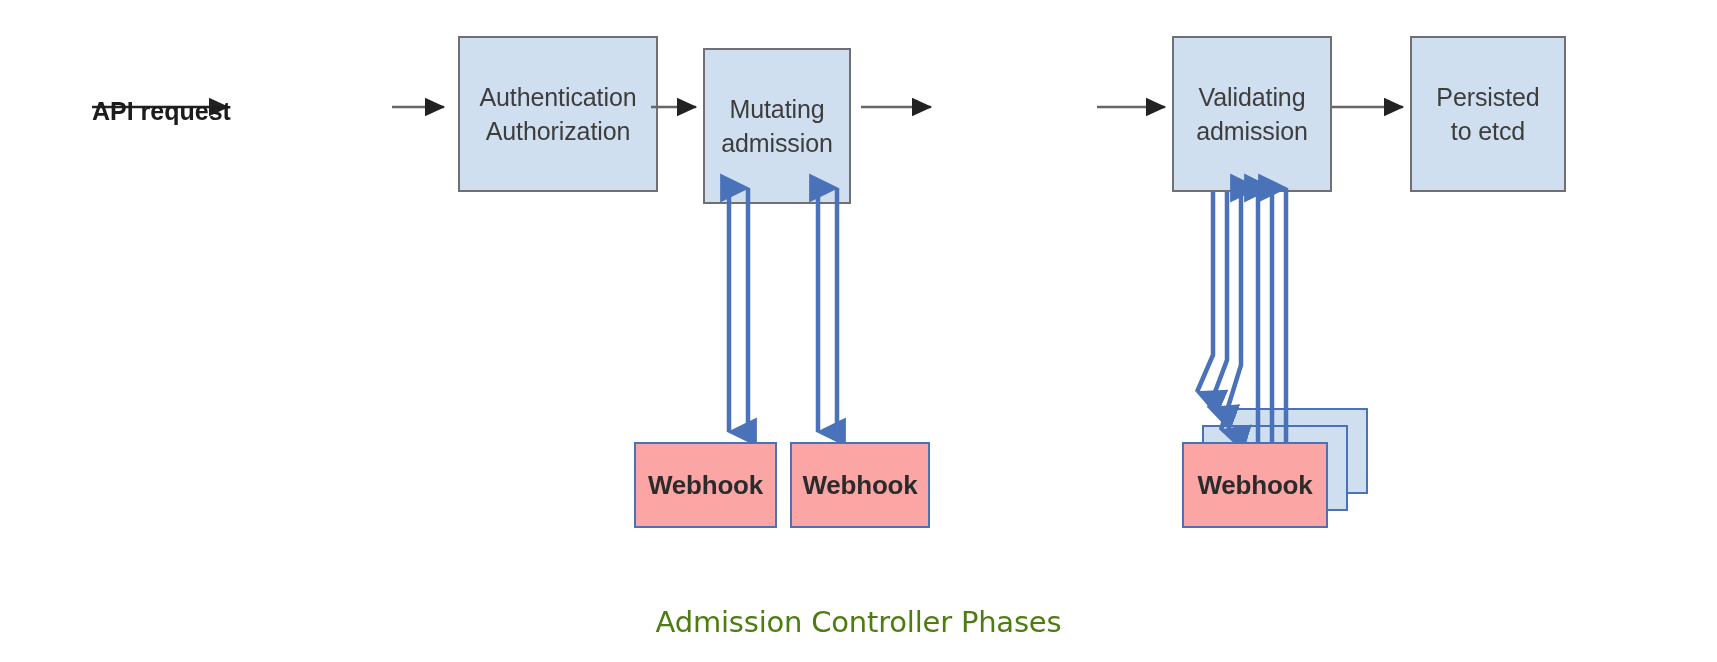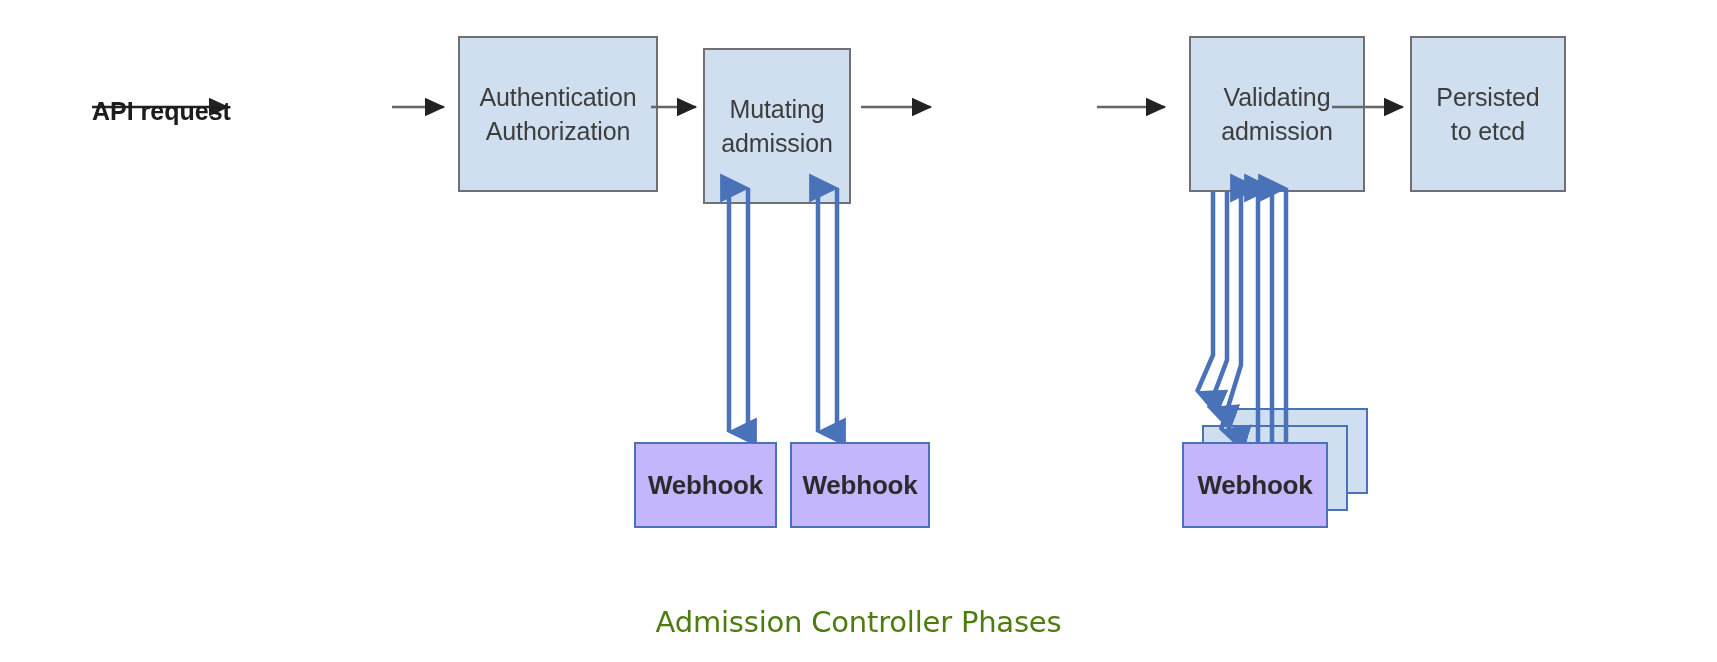--- a/index.html
+++ b/index.html
@@ -35,21 +35,21 @@
     line-height: 1.38;
     color: #3d3d3d;
     white-space: pre-line;
     letter-spacing: -0.1px;
   }
 
   
   .webhook-box {
     position: absolute;
     box-sizing: border-box;
-    background: #c4b5fd;
+    background: #fca5a5;
     border: 2px solid #4a72b8;
     display: flex;
     align-items: center;
     justify-content: center;
   }
   .webhook-label {
     font-family: "Liberation Sans", sans-serif;
     font-size: 26px;
     font-weight: bold;
     color: #2b2b2b;
@@ -104,21 +104,21 @@
     <span class="phase-label">Authentication
 Authorization</span>
   </div>
 
   <div class="phase-box" style="left:703px; top:48px; width:148px; height:156px;">
     <span class="phase-label">Mutating
 admission</span>
   </div>
 
 
-  <div class="phase-box" style="left:1172px; top:36px; width:176px; height:156px;margin-left:17px;">
+  <div class="phase-box" style="left:1172px; top:36px; width:160px; height:156px;">
     <span class="phase-label">Validating
 admission</span>
   </div>
 
   <div class="phase-box" style="left:1410px; top:36px; width:156px; height:156px;">
     <span class="phase-label">Persisted
 to etcd</span>
   </div>
 
   <svg class="overlay" viewBox="0 0 1717 662" xmlns="http://www.w3.org/2000/svg">

